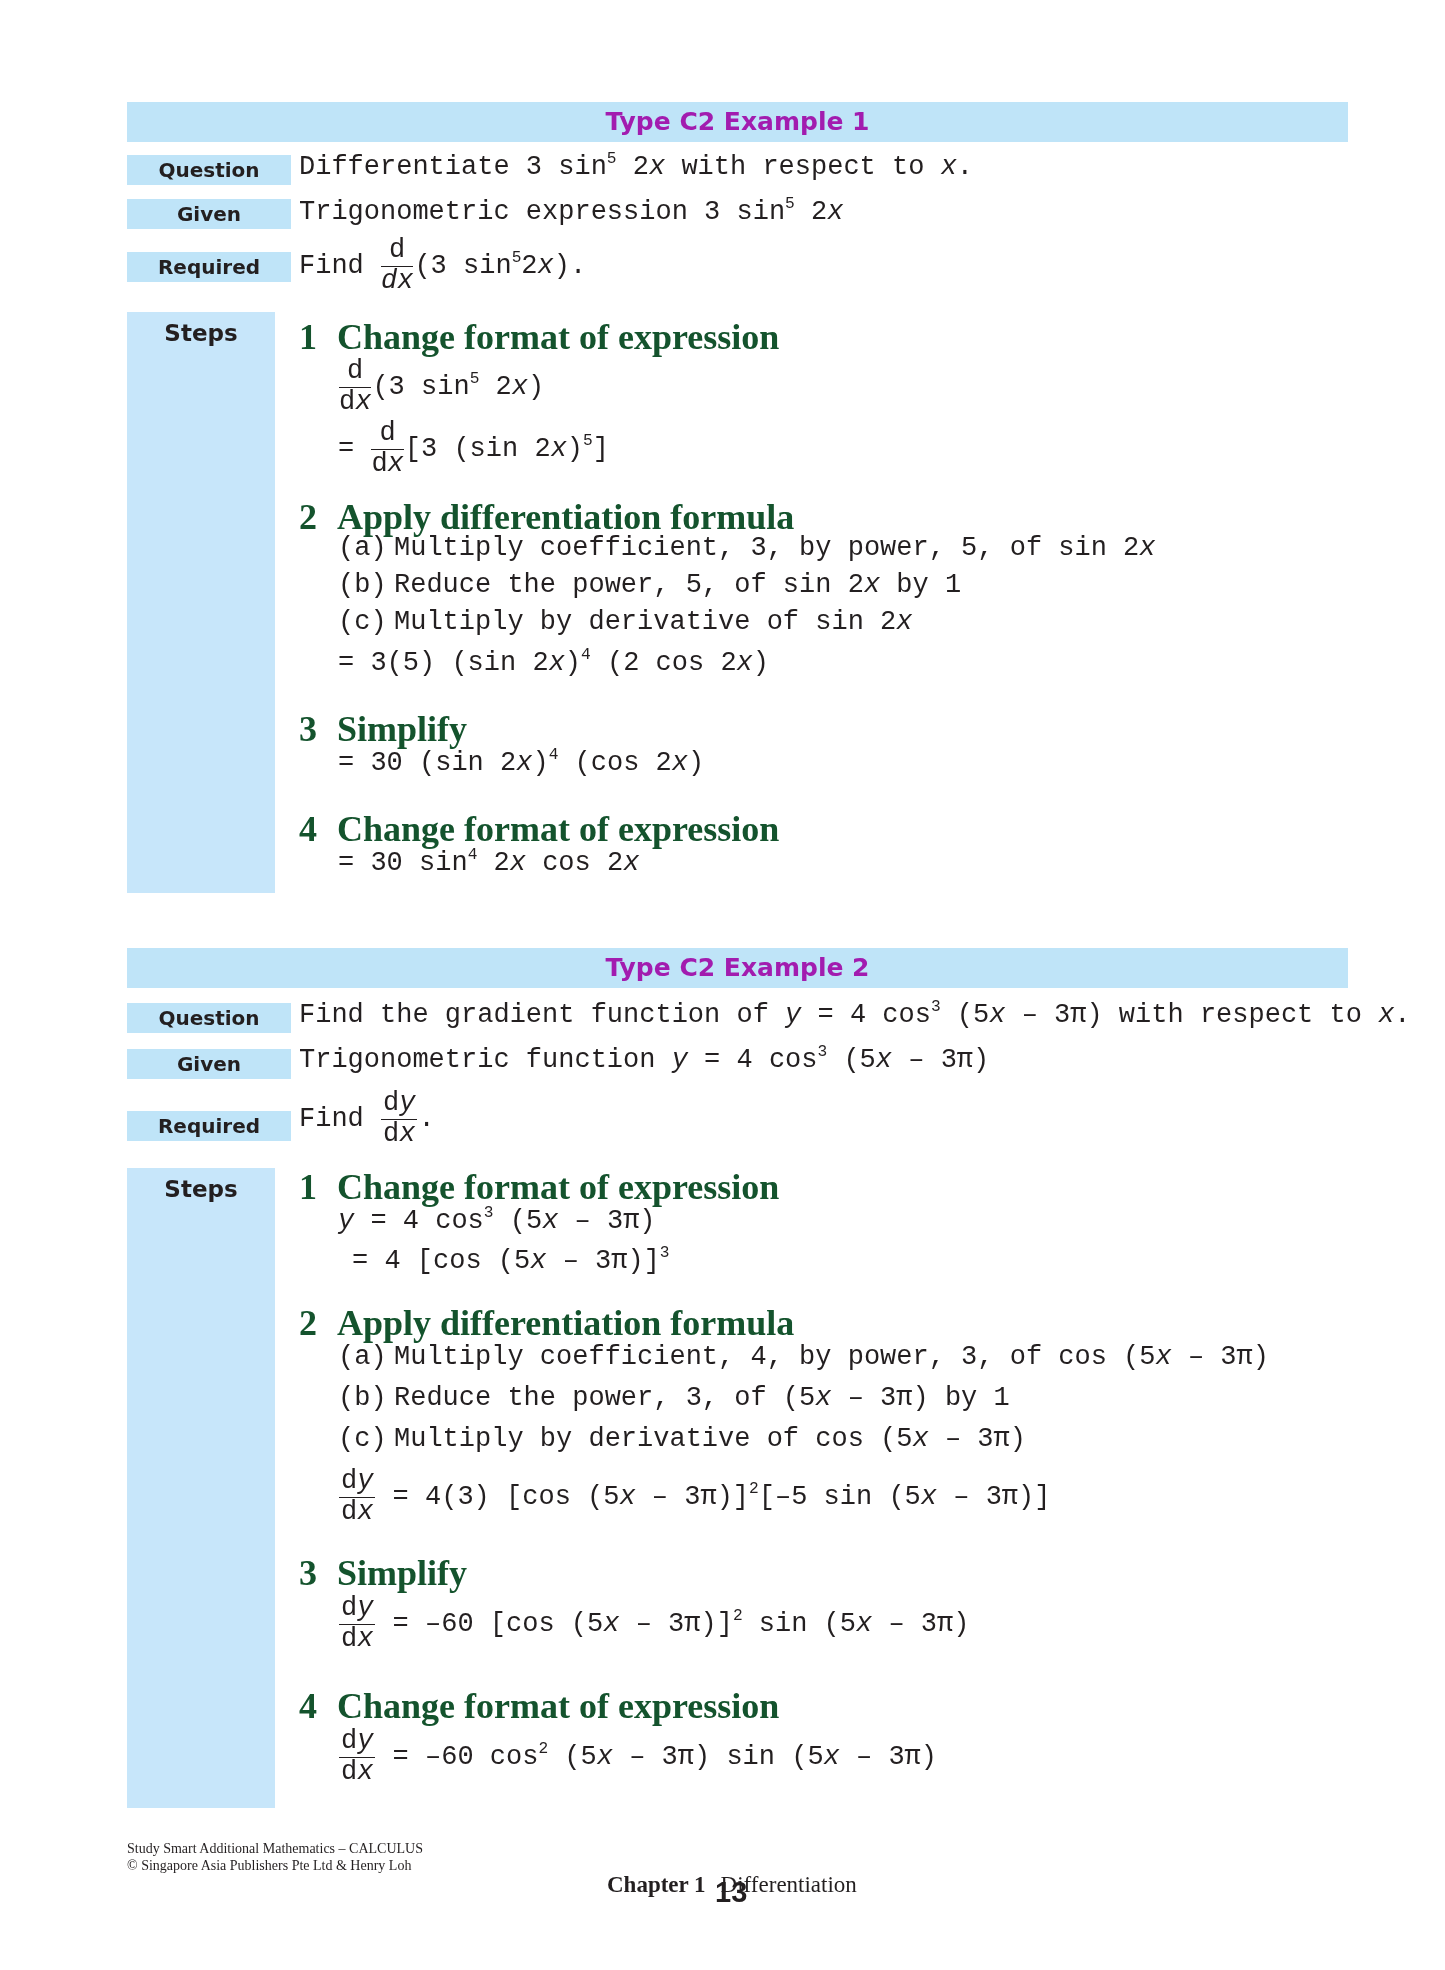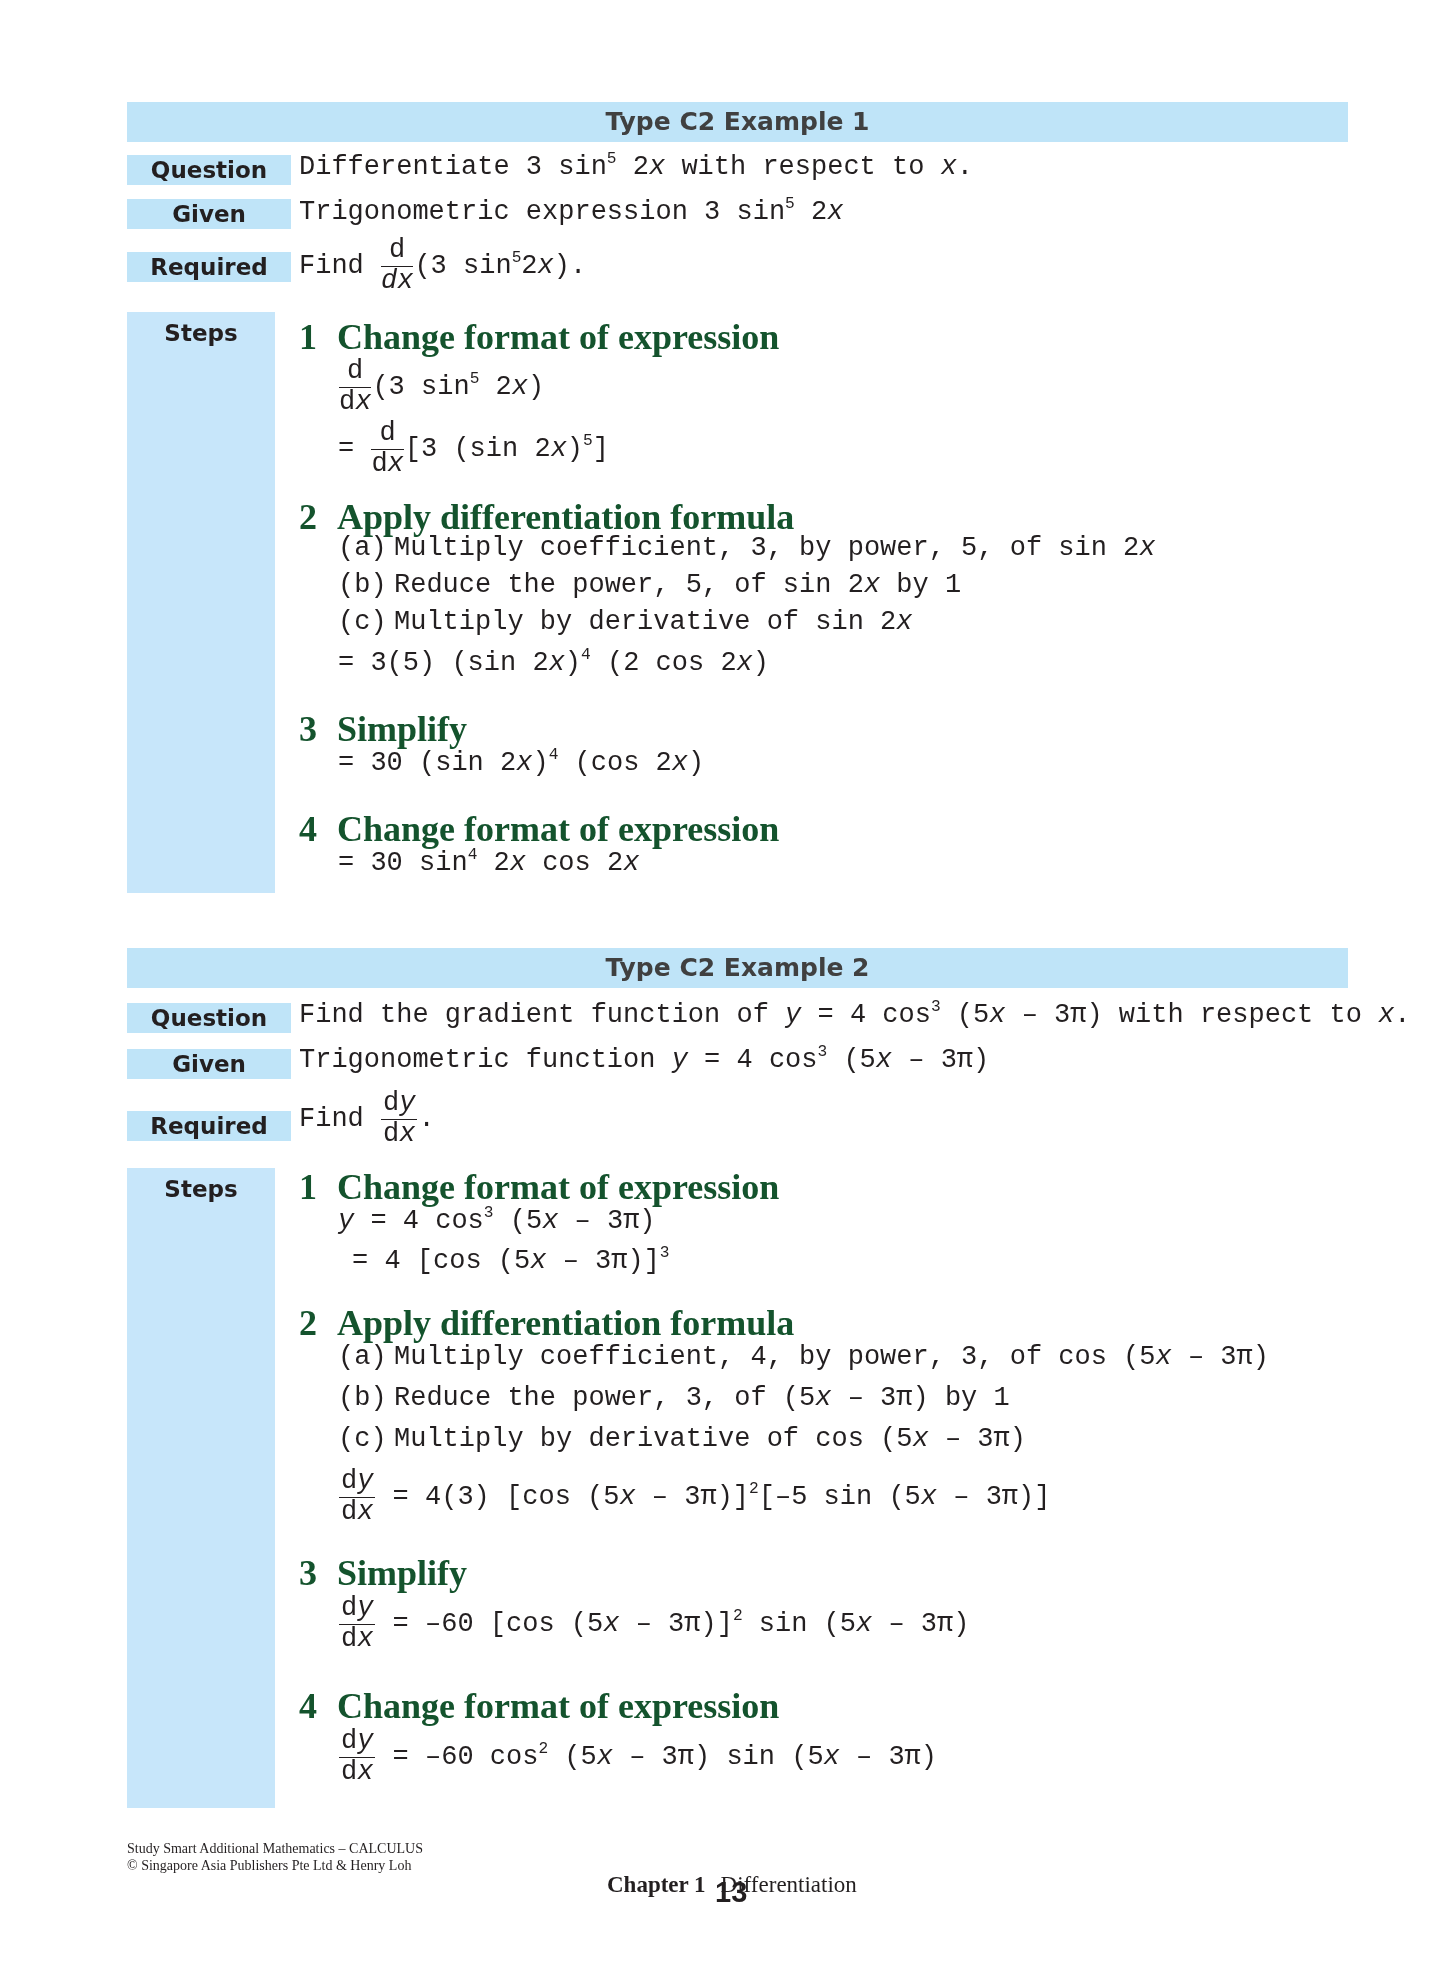--- a/index.html
+++ b/index.html
@@ -3,26 +3,26 @@
 <meta charset="utf-8">
 <style>
   html, body { margin: 0; padding: 0; }
   body {
     width: 1445px; height: 1970px; background: #ffffff; position: relative; overflow: hidden;
     font-family: "Liberation Serif", "DejaVu Serif", serif; color: #231f20;
   }
   .hdr {
     position: absolute; left: 127px; width: 1221px; height: 40px; background: #bfe4f8;
     font-family: "DejaVu Sans", "Liberation Sans", sans-serif; font-weight: bold;
-    font-size: 25px; text-align: center; line-height: 40px; color: #404040;
+    font-size: 25px; text-align: center; line-height: 40px; color: #a21caf;
   }
   .lbl {
     position: absolute; left: 127px; width: 164px; background: #bfe4f8;
     font-family: "DejaVu Sans", "Liberation Sans", sans-serif; font-weight: bold;
-    font-size: 23px; text-align: center; color: #231f20;
+    font-size: 20px; text-align: center; color: #231f20;
   }
   .steps-bg {
     position: absolute; left: 127px; width: 148px; background: #c7e6fa;
   }
   .steps-lbl {
     font-family: "DejaVu Sans", "Liberation Sans", sans-serif; font-weight: bold;
     font-size: 23px; text-align: center; padding-top: 8px;
   }
   .txt { position: absolute; font-size: 27px; white-space: nowrap; font-family: Liberation Mono, monospace; }
   .step-title {

